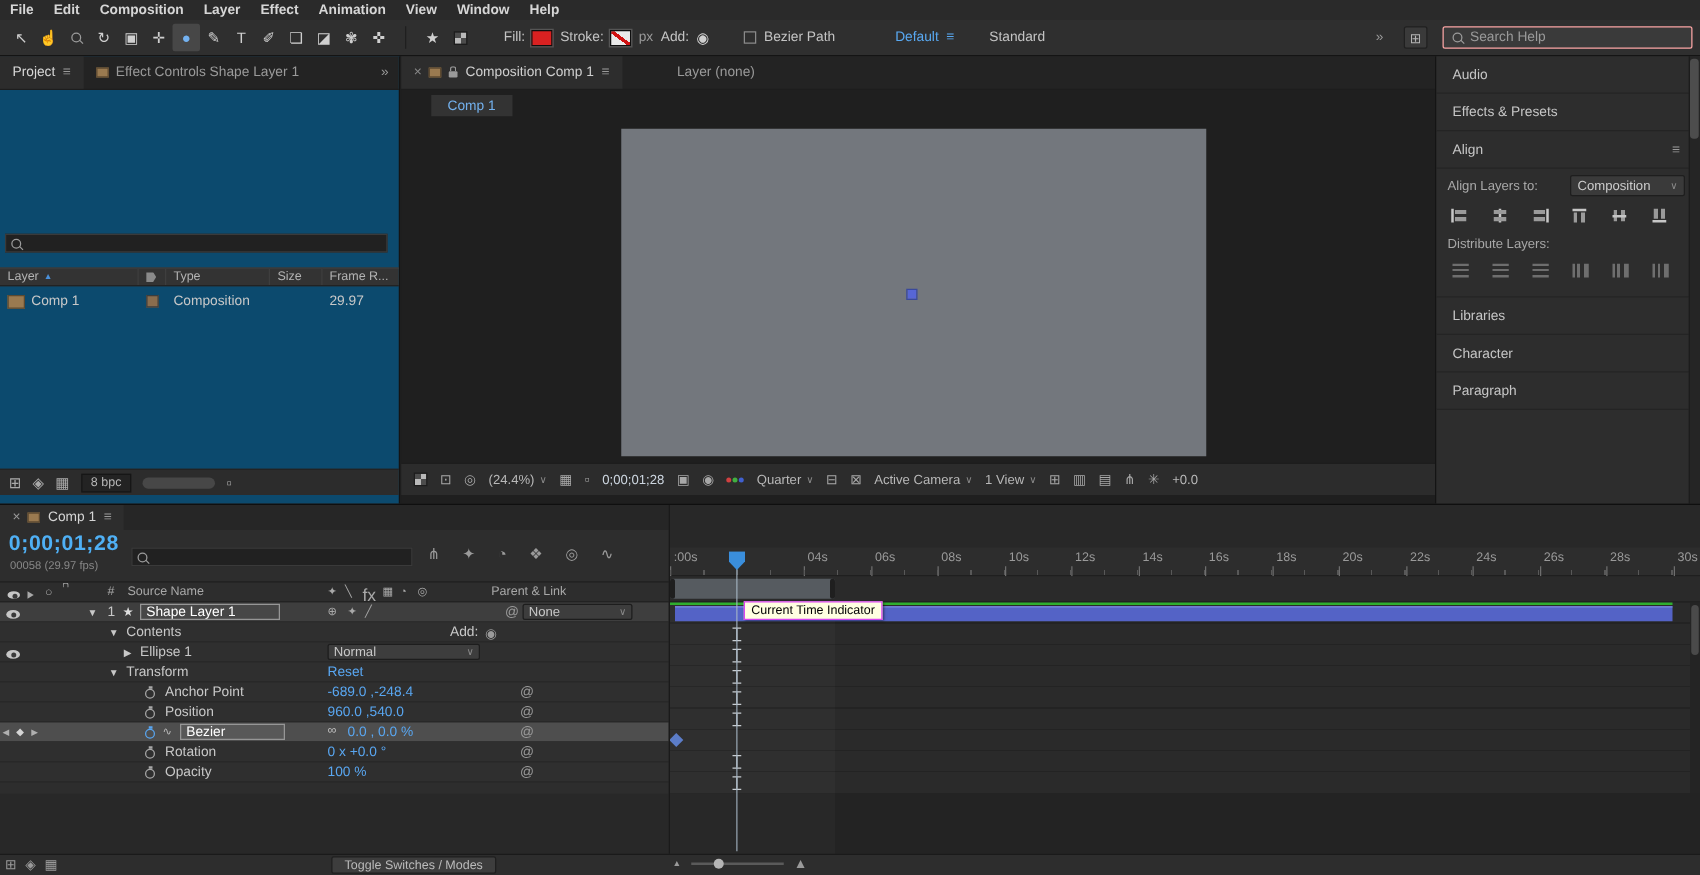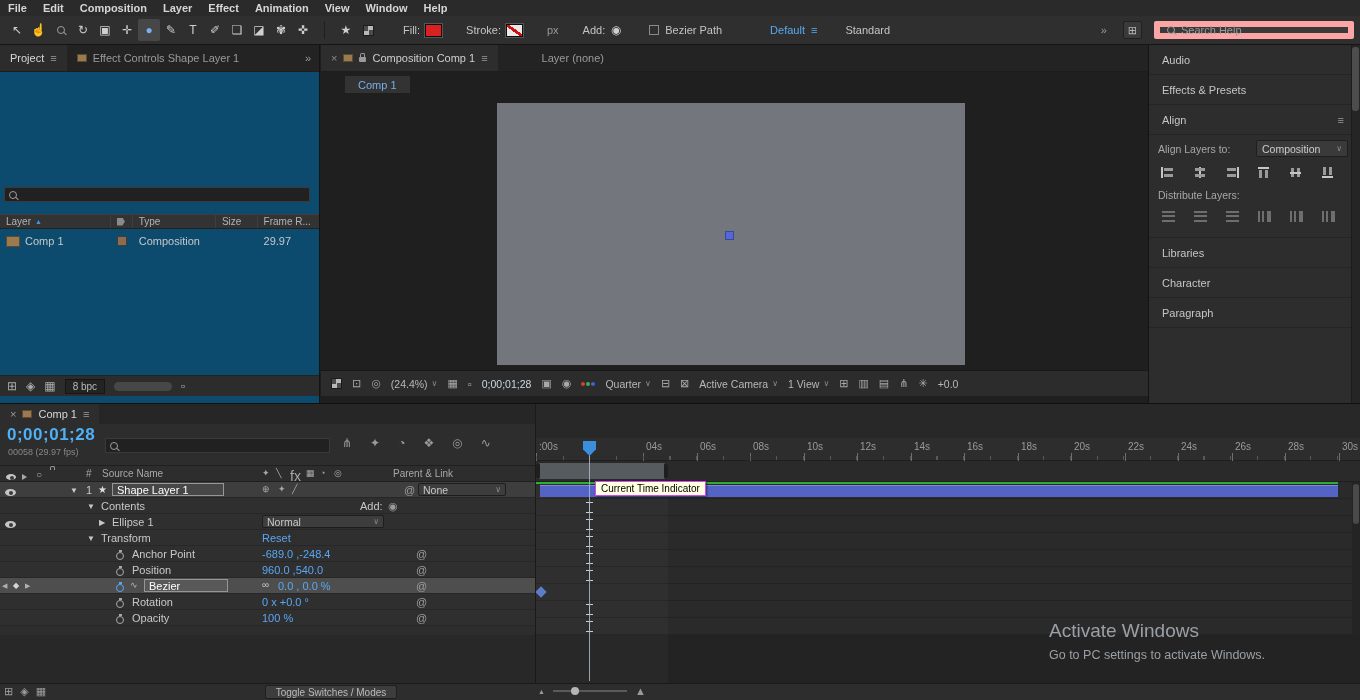--- a/index.html
+++ b/index.html
@@ -9,32 +9,32 @@
 
   
   .menubar{position:absolute;top:0;left:0;right:0;height:16px;background:#2a2a2a;display:flex;align-items:center;font-weight:bold;color:#d6d6d6}
   .menubar span{padding:0 8px;cursor:default}
 
   
   .toolbar{position:absolute;top:16px;left:0;right:0;height:29px;background:#2f2f2f;border-bottom:1px solid #141414;display:flex;align-items:center;padding:0 6px}
   .tool{width:22px;height:22px;display:flex;align-items:center;justify-content:center;color:#cfcfcf;font-size:12px;border-radius:2px}
   .tool.active{background:#474747;color:#74b2f1}
   .tbsep{width:1px;height:18px;background:#1f1f1f;margin:0 10px}
-  .tlabel{color:#c4c4c4;margin-left:24px}
+  .tlabel{color:#c4c4c4;margin-left:6px}
   .dim{color:#9a9a9a}
   .fill-swatch{width:17px;height:13px;background:#d92121;border:1px solid #0e0e0e;outline:1px solid #555;margin-left:5px}
   .stroke-swatch{width:17px;height:13px;background:#e9e9e9;border:1px solid #0e0e0e;outline:1px solid #555;margin-left:5px;
      background-image:linear-gradient(to top right,transparent 42%,#d01010 42%,#d01010 58%,transparent 58%)}
   .cb{width:10px;height:10px;border:1px solid #8a8a8a;background:#2f2f2f;margin-left:22px}
   .blue{color:#59a9f2}
   .spacer{flex:1}
   .checker{width:11px;height:11px;border:1px solid #1c1c1c;background:conic-gradient(#b9b9b9 25%,#4c4c4c 0 50%,#b9b9b9 0 75%,#4c4c4c 0)}
   .magicon{position:relative;width:8px;height:8px;border:1px solid #9c9c9c;border-radius:50%;display:inline-block;flex:none}
   .magicon::after{content:"";position:absolute;width:4px;height:1px;background:#9c9c9c;transform:rotate(45deg);right:-3px;bottom:-1px}
-  .searchbox{display:flex;align-items:center;gap:6px;background:#3a3a3a;border:6px solid #fca5a5;border-radius:2px;height:18px;padding:0 7px;width:200px;color:#9a9a9a;margin-left:12px}
+  .searchbox{display:flex;align-items:center;gap:6px;background:#3a3a3a;border:1px solid #fca5a5;border-radius:2px;height:18px;padding:0 7px;width:200px;color:#9a9a9a;margin-left:12px}
   .panelbtn{margin-left:16px;color:#b5b5b5;border:1px solid #202020;background:#3a3a3a;height:18px;display:flex;align-items:center;padding:0 4px;border-radius:2px}
 
   
   .project{position:absolute;left:0;top:45px;width:320px;height:358px;background:#0c4a6e;border-right:1px solid #141414}
   .ptabs{height:27px;background:#232323;display:flex;align-items:stretch;border-bottom:1px solid #1d1d1d}
   .ptab{padding:0 10px;display:flex;align-items:center;gap:6px}
   .ptab.active{background:#2c2c2c;color:#d8d8d8}
   .ptab.inactive{color:#9a9a9a}
   .pover{margin-left:auto;display:flex;align-items:center;padding:0 8px;color:#9a9a9a}
   .psearch{position:absolute;left:4px;top:142px;width:306px;height:15px;background:#212121;border:1px solid #3a3a3a;display:flex;align-items:center;gap:5px;padding:0 4px;color:#8a8a8a}
@@ -569,18 +569,14 @@
     <div class="togglebtn">Toggle Switches / Modes</div>
     <div class="zoomctl">
       <span class="mtn-s">▲</span>
       <span class="zoomtrack">
           <span class="zoomthumb"></span>
         </span>
       <span class="mtn-l">▲</span>
     </div>
   </div>
 
-  <div class="wm">
-    <div class="l1">Activate Windows</div>
-    <div class="l2">Go to PC settings to activate Windows.</div>
-  </div>
 
 </div>
 
 </body></html>

